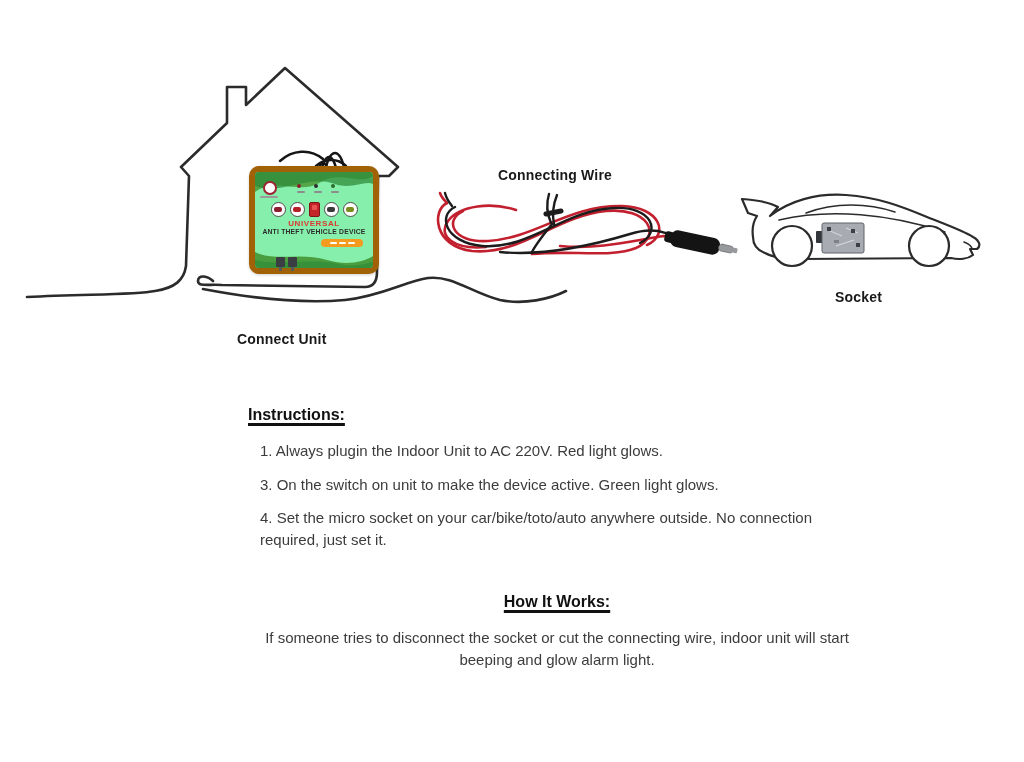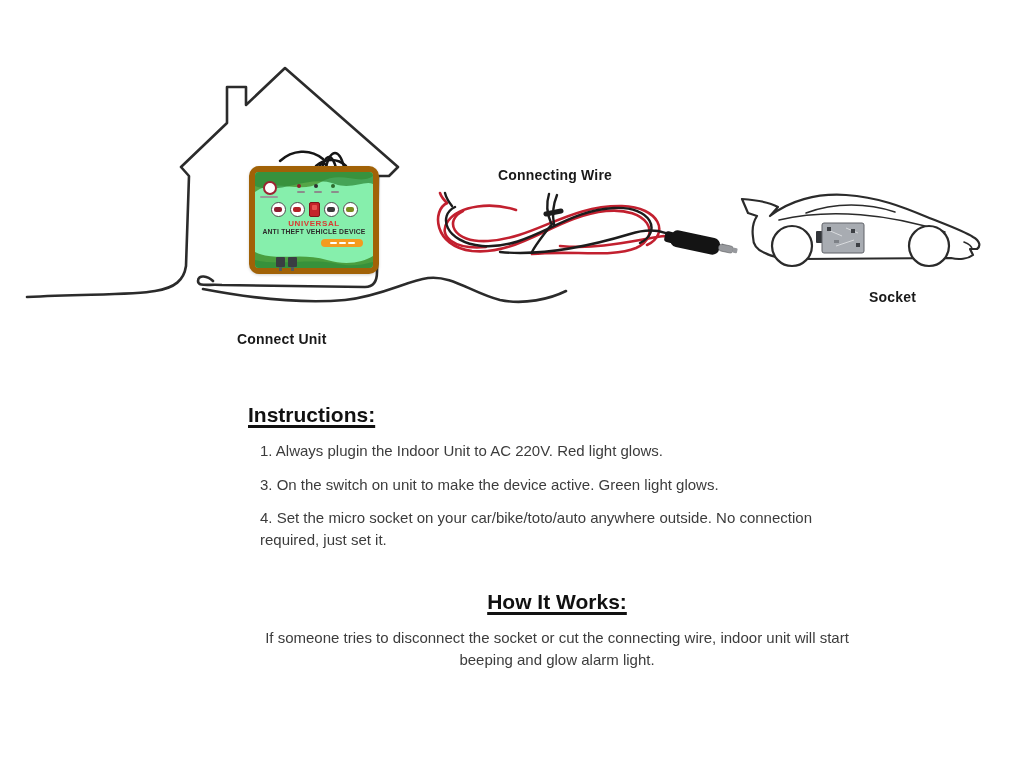--- a/index.html
+++ b/index.html
@@ -27,21 +27,21 @@
   .dev-line2{position:absolute;left:0;top:56px;width:118px;text-align:center;color:#2c2c2c;
              font-size:6.8px;font-weight:700;letter-spacing:.2px;}
   .badge{position:absolute;left:66px;top:67px;width:42px;height:8px;background:#f49b1f;border-radius:4px;
          display:flex;align-items:center;justify-content:center;gap:2px;}
   .badge i{display:block;width:7px;height:1.5px;background:#fff;border-radius:1px;}
   .pin-connector{position:absolute;left:276px;top:257px;display:flex;gap:3px;}
   .pin-block{width:9px;height:10px;background:#3a3e42;border-radius:1px;position:relative;}
   .pin-block:after{content:"";position:absolute;left:2.5px;bottom:-4px;width:3px;height:4px;background:#55595e;}
   
   .section{position:absolute;left:248px;width:618px;color:#3c3c3c;font-size:15px;line-height:21.5px;}
-  .section h2{margin:0 0 6px 0;font-size:21px;line-height:26px;color:#111;font-weight:700;
+  .section h2{margin:0 0 6px 0;font-size:16px;line-height:26px;color:#111;font-weight:700;
               text-decoration:underline;text-decoration-thickness:2.5px;text-underline-offset:3px;}
   .section p, .section .item{margin:12px;}
 </style>
 </head>
 <body>
 
 <div id="canvas">
 
   <svg width="1024" height="762" viewBox="0 0 1024 762">
 
@@ -150,21 +150,21 @@
         <i></i>
       </div>
   </div>
   <div class="pin-connector">
     <div class="pin-block"></div>
       <div class="pin-block"></div>
   </div>
 
   <div class="part-label" style="left:498px;top:167px;">Connecting Wire</div>
   <div class="part-label" style="left:237px;top:331px;">Connect Unit</div>
-  <div class="part-label" style="left:869px;top:289px;text-align:center;">Socket</div>
+  <div class="part-label" style="left:835px;top:289px;text-align:center;">Socket</div>
 
   <div class="section" style="top:402px;">
     <h2>Instructions:</h2>
     <div class="item">1. Always plugin the Indoor Unit to AC 220V. Red light glows.</div>
     <div class="item">3. On the switch on unit to make the device active. Green light glows.</div>
     <div class="item">4. Set the micro socket on your car/bike/toto/auto anywhere outside. No connection required, just set it.</div>
   </div>
 
   <div class="section" style="top:589px;text-align:center;">
     <h2>How It Works:</h2>

